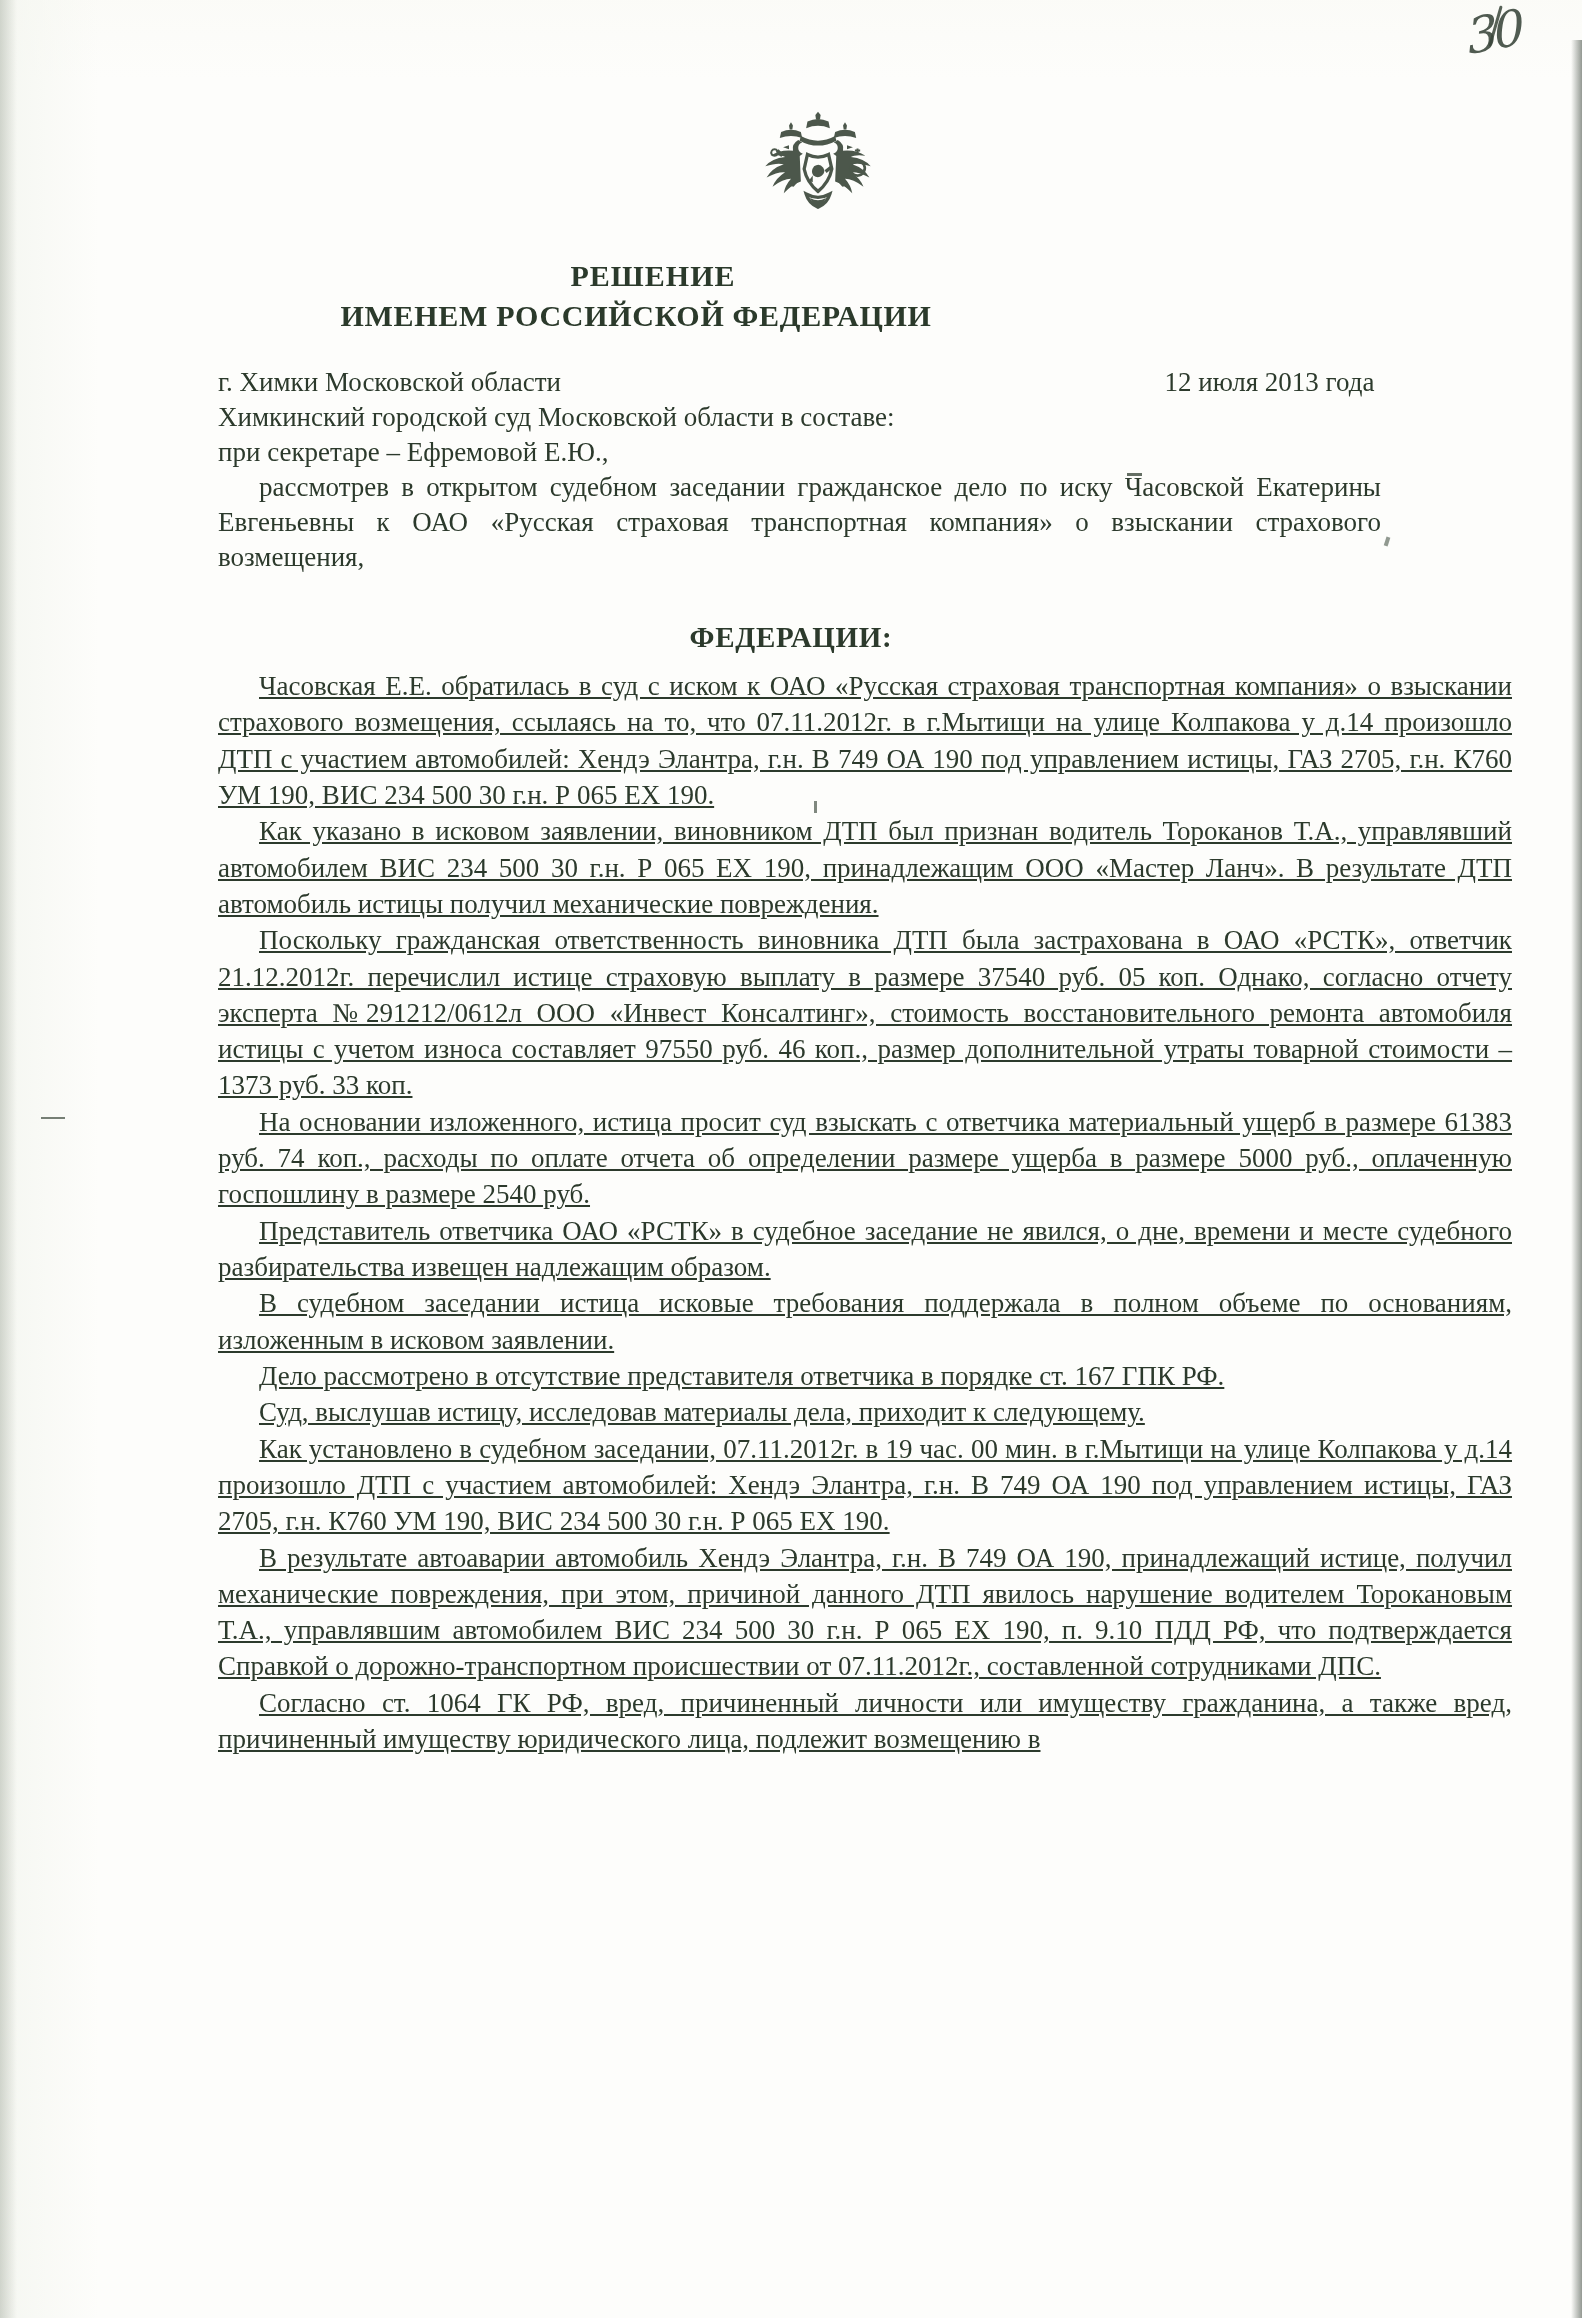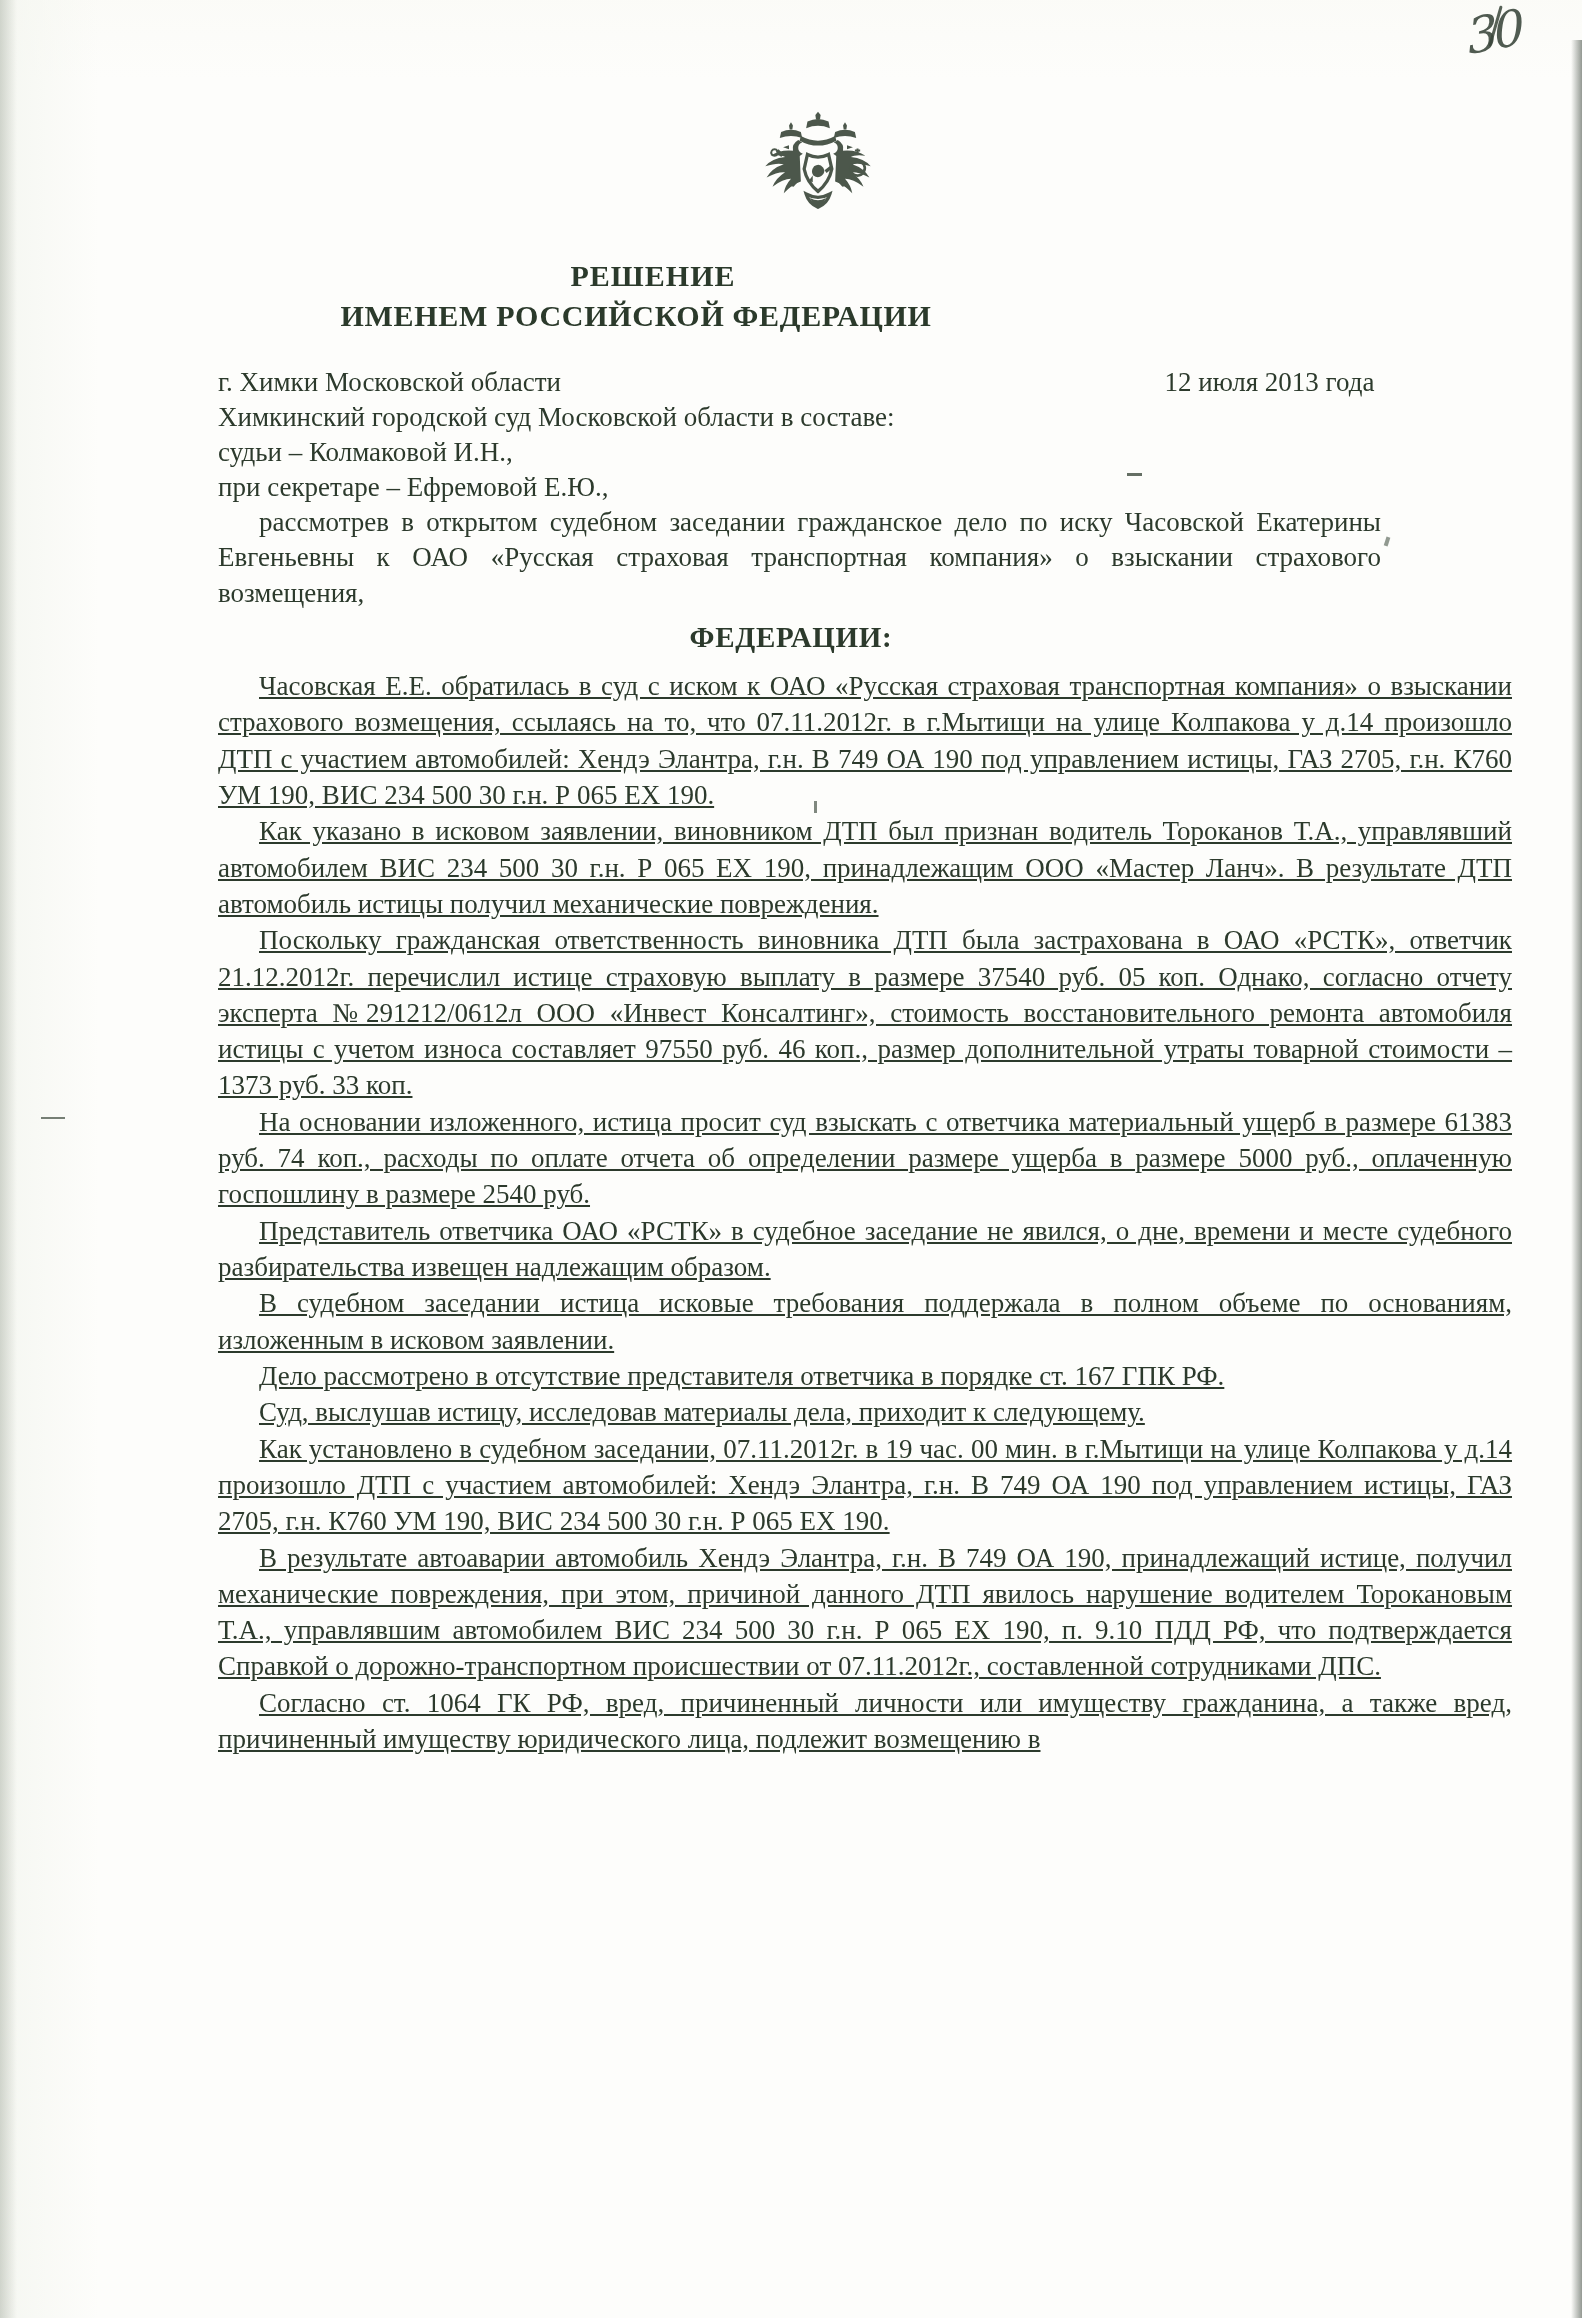--- a/index.html
+++ b/index.html
@@ -247,21 +247,20 @@
 
   <div class="doc-title">РЕШЕНИЕ</div>
   <div class="doc-subtitle">ИМЕНЕМ РОССИЙСКОЙ ФЕДЕРАЦИИ</div>
 
   <div class="meta-block">
     <div class="meta-row">
       <span>г. Химки Московской области</span>
       <span class="meta-right">12 июля 2013 года</span>
     </div>
     <div>Химкинский городской суд Московской области в составе:</div>
-    <div>судьи – Колмаковой И.Н.,</div>
     <div>при секретаре – Ефремовой Е.Ю.,</div>
     <div style="text-align:justify;text-indent:41px;">рассмотрев в открытом судебном заседании гражданское дело по иску Часовской Екатерины Евгеньевны к ОАО «Русская страховая транспортная компания» о взыскании страхового возмещения,</div>
   </div>
 
   <div class="ustanovil">
     <span>ФЕДЕРАЦИИ:</span>
   </div>
 
   <div class="body-block">
     <p>Часовская Е.Е. обратилась в суд с иском к ОАО «Русская страховая транспортная компания» о взыскании страхового возмещения, ссылаясь на то, что 07.11.2012г. в г.Мытищи на улице Колпакова у д.14 произошло ДТП с участием автомобилей: Хендэ Элантра, г.н. В 749 ОА 190 под управлением истицы, ГАЗ 2705, г.н. К760 УМ 190, ВИС 234 500 30 г.н. Р 065 ЕХ 190.</p>

